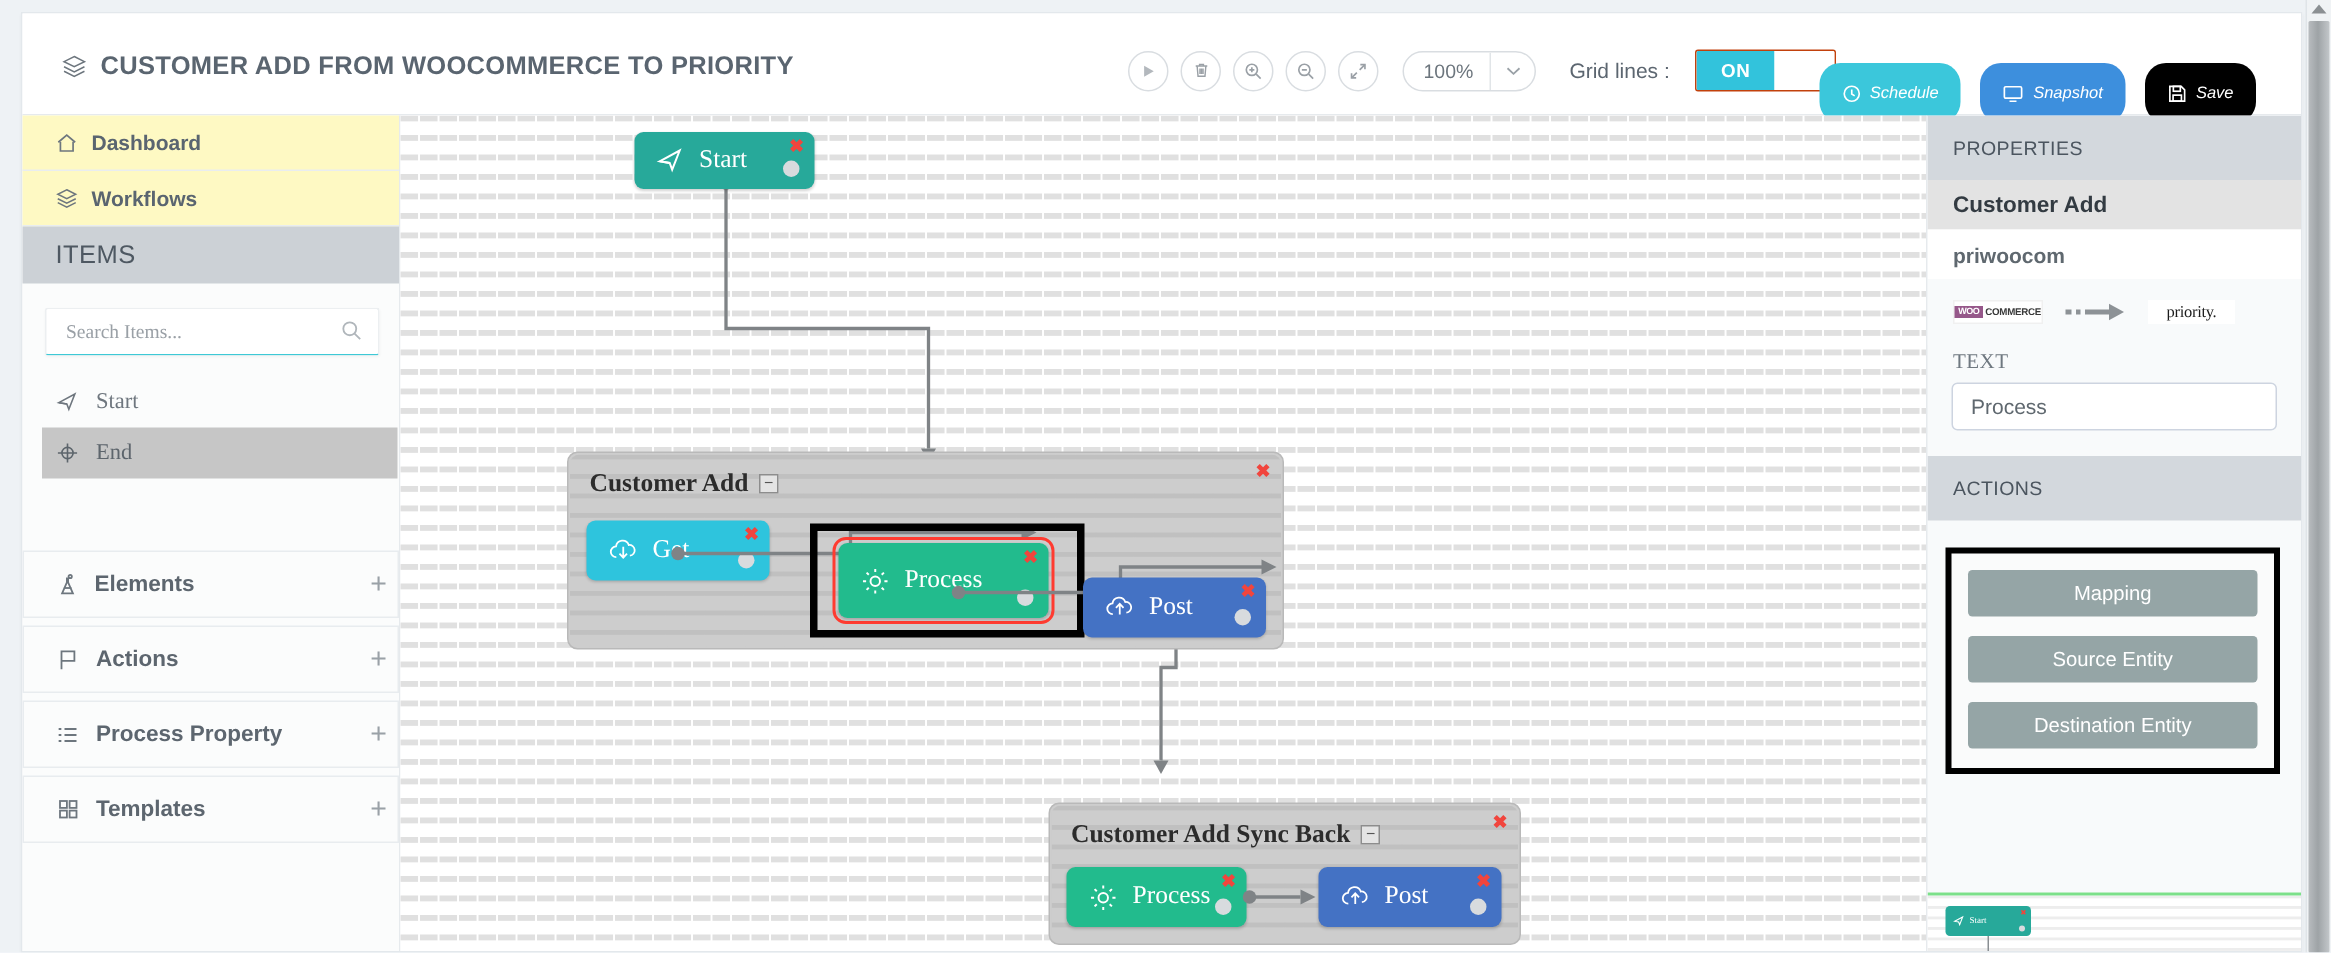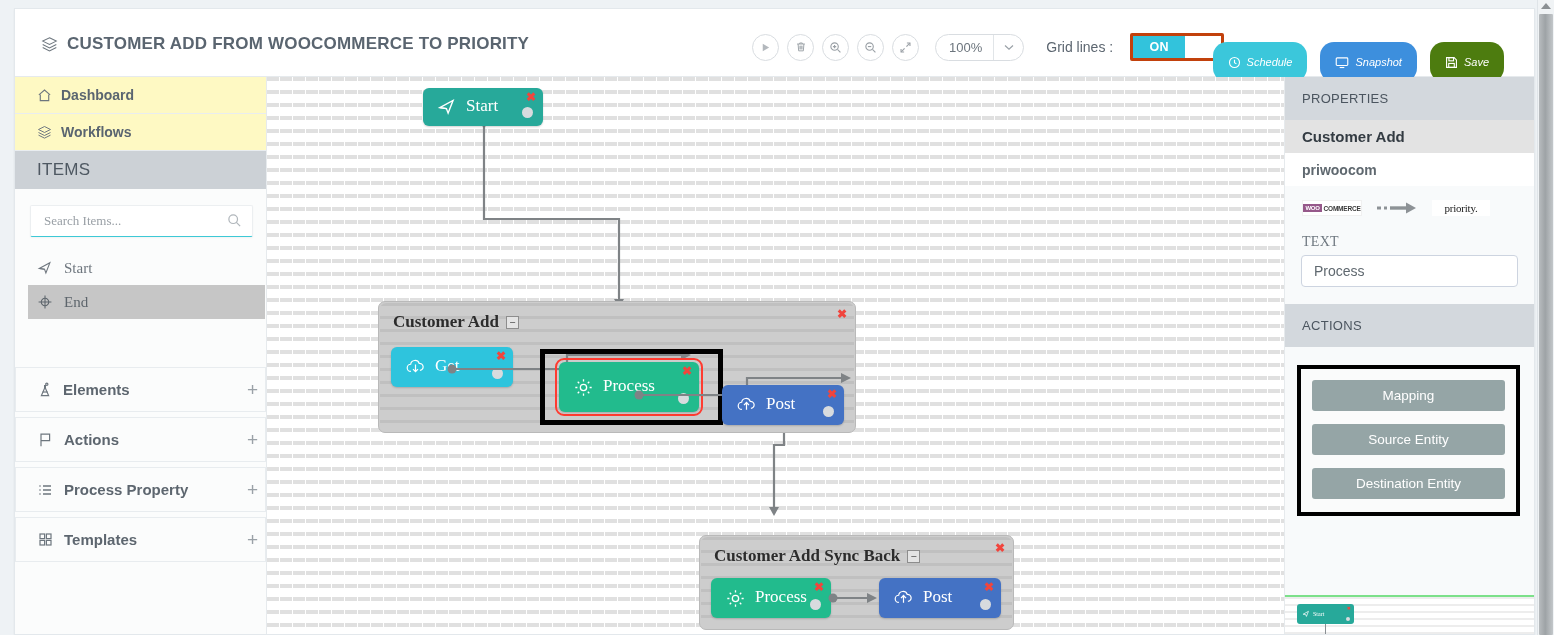--- a/index.html
+++ b/index.html
@@ -65,38 +65,38 @@
     padding:0 11px 0 13px;font-size:13px;color:#6c757d;line-height:25px;
   }
   .zoomsel .caret{
     width:30px;height:25px;border-left:1px solid #e1e5e8;
     display:flex;align-items:center;justify-content:center;color:#9aa1a7;
     cursor:pointer;font-size:10px;
   }
   .gridlabel{margin-left:14px;font-size:14px;color:#5c6670;white-space:nowrap;}
   .toggle{
     margin-left:9px;display:flex;width:94px;height:28px;
-    border:3px solid #c2410c;border-radius:2px;overflow:hidden;cursor:pointer;
+    border:1px solid #c2410c;border-radius:2px;overflow:hidden;cursor:pointer;
   }
   .toggle .on{
     flex:0 0 52px;background:#32c3dc;color:#fff;font-size:12.5px;font-weight:700;
     display:flex;align-items:center;justify-content:center;letter-spacing:.4px;
   }
   .toggle .off{flex:1;background:#fff;}
 
   .tb-right{right:30px;top:33px;position:absolute;display:flex;gap:13px;}
   .pill{
     height:40px;border-radius:14px;border:none;color:#fff;font-size:11px;
     display:flex;align-items:center;gap:6px;padding:0 15px;cursor:pointer;
     font-family:"Liberation Sans", sans-serif;
     font-style:italic;
   }
   .pill.schedule{background:#3bc7db;}
   .pill.snapshot{background:#3d8fdd;}
-  .pill.save{background:#4d7c0f;}
+  .pill.save{background:#000000;}
   .pill svg{display:block;}
 
   
   .body{position:absolute;top:68px;left:0;right:0;bottom:0;display:flex;}
 
   
   .sidebar{
     width:252px;flex:0 0 252px;background:#fbfcfc;border-right:1px solid #e6eaed;
     position:relative;
   }

